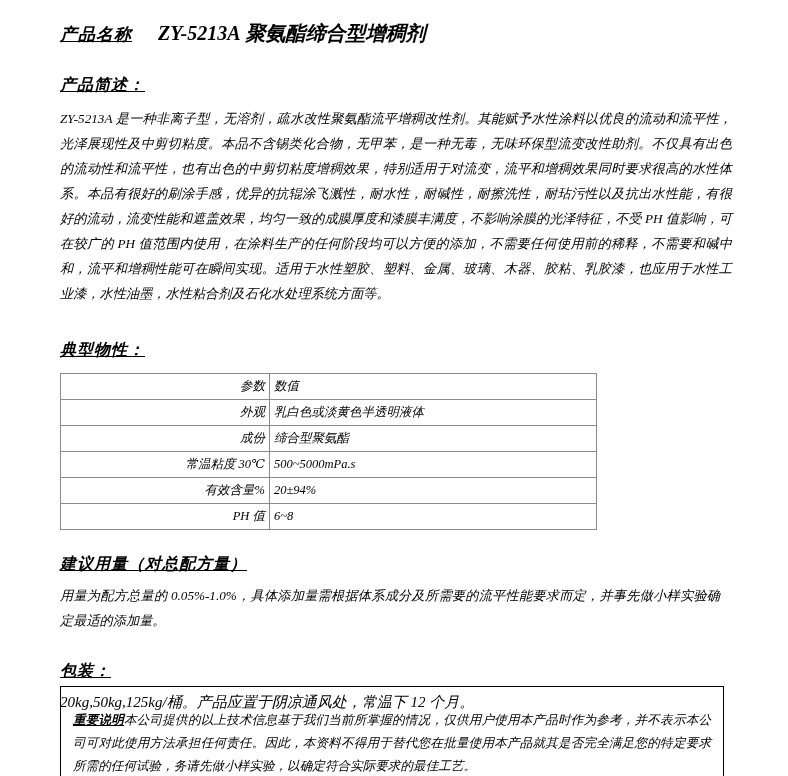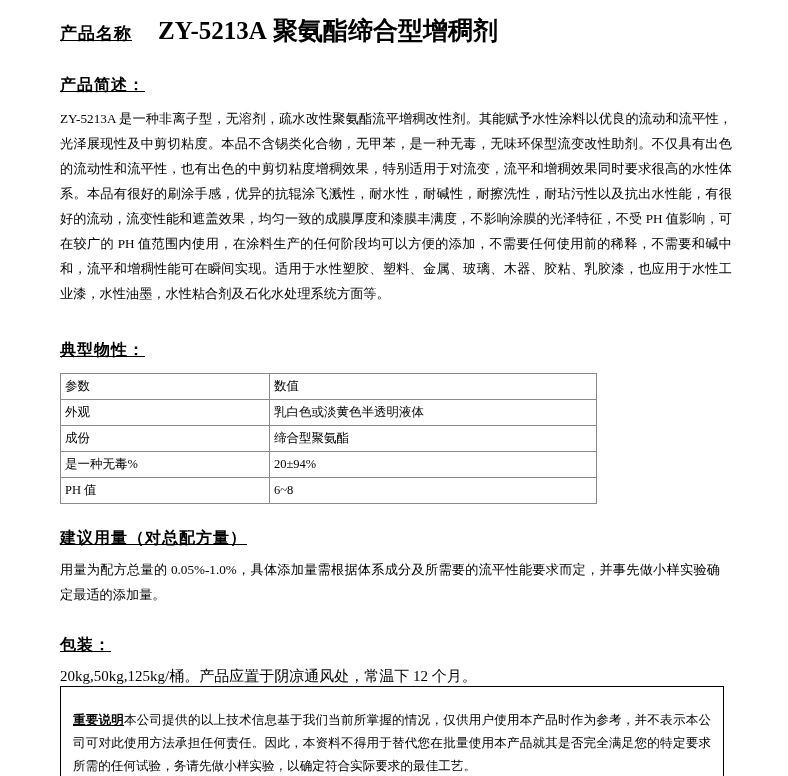--- a/index.html
+++ b/index.html
@@ -13,40 +13,41 @@
     font-family: "Liberation Serif", "DejaVu Serif", serif;
     color: #000000;
     position: relative;
     overflow: hidden;
   }
   .page {
     position: relative;
     width: 712px;
     height: 776px;
     box-sizing: border-box;
-    padding: 10px 44px 0 60px;
+    padding: 16px 44px 0 60px;
+    font-style: italic;
   }
 
   
   .title-row {
     display: flex;
     align-items: baseline;
     margin-top: 4px;
     margin-bottom: 2px;
   }
   .title-label {
     font-size: 17px;
     font-weight: bold;
     font-family: "Liberation Serif", "DejaVu Serif", serif;
     text-decoration: underline;
     letter-spacing: 1px;
     white-space: nowrap;
   }
   .title-main {
-    font-size: 25px;
+    font-size: 20px;
     font-weight: bold;
     margin-left: 26px;
     letter-spacing: 0px;
     white-space: nowrap;
   }
   .title-main .code {
     font-family: "Liberation Serif", "DejaVu Serif", serif;
   }
 
   
@@ -83,21 +84,21 @@
     table-layout: fixed;
   }
   .props-table td {
     border: 1px solid #8a8a8a;
     height: 22px;
     font-size: 12.5px;
     padding: 1px 4px 2px 4px;
     line-height: 18px;
     vertical-align: middle;
   }
-  .props-table td.col-a { width: 200px; }
+  .props-table td.col-a { width: 200px; text-align: right; }
   .props-table td.col-b { width: 318px; }
   .props-table tr.head td {
     font-weight: normal;
   }
 
   
   .notice {
     position: absolute;
     left: 60px;
     top: 686px;
@@ -138,21 +139,25 @@
       </tr>
       <tr>
         <td class="col-a">外观</td>
         <td class="col-b">乳白色或淡黄色半透明液体</td>
       </tr>
       <tr>
         <td class="col-a">成份</td>
         <td class="col-b">缔合型聚氨酯</td>
       </tr>
       <tr>
-        <td class="col-a">是一种无毒%</td>
+        <td class="col-a">常温粘度 30℃</td>
+        <td class="col-b">500~5000mPa.s</td>
+      </tr>
+      <tr>
+        <td class="col-a">有效含量%</td>
         <td class="col-b">20±94%</td>
       </tr>
       <tr>
         <td class="col-a">PH 值</td>
         <td class="col-b">6~8</td>
       </tr>
     </tbody>
   </table>
 
   <h2 class="section-heading h-dosage">建议用量（对总配方量）</h2>

